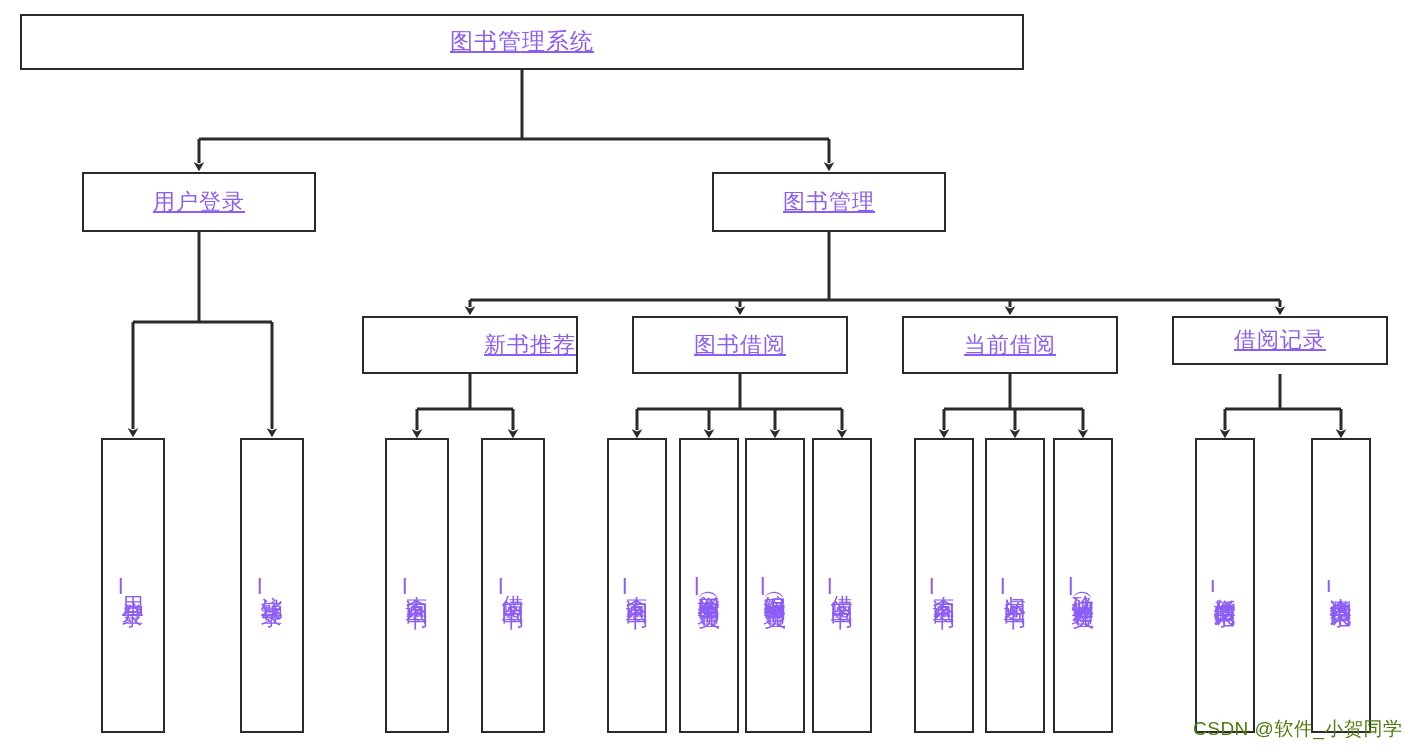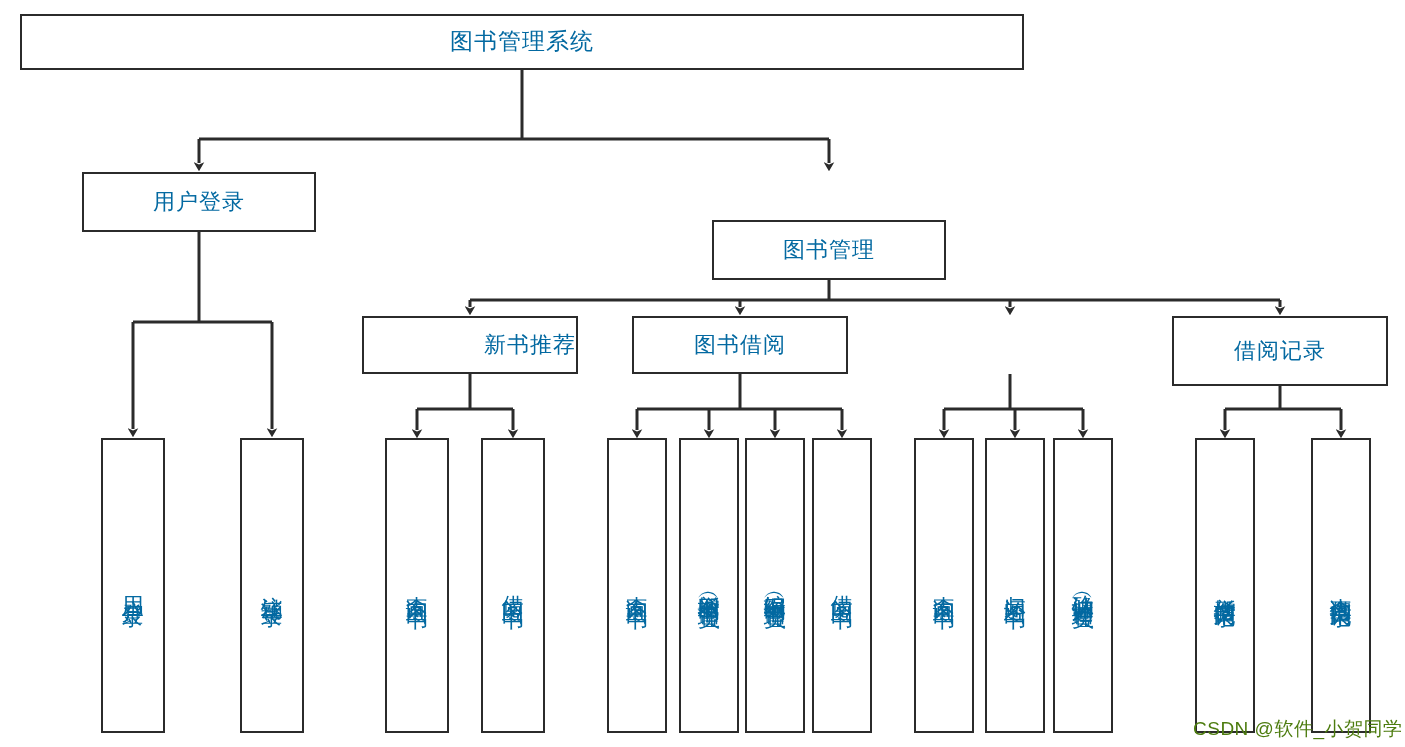--- a/index.html
+++ b/index.html
@@ -27,21 +27,22 @@
     pointer-events: none;
   }
   .node {
     position: absolute;
     box-sizing: border-box;
     background: #ffffff;
     border: 2.5px solid #2b2b2b;
     display: flex;
     align-items: center;
     justify-content: center;
-    color: #0369a1;
+    color: #8b5cf6;
+    text-decoration: underline;
   }
   .node.horiz {
     font-size: 22px;
     letter-spacing: 1px;
     line-height: 1.2;
     text-align: center;
   }
   .node.root {
     font-size: 23px;
   }
@@ -128,31 +129,34 @@
     </g>
   </svg>
 
   <div class="node horiz root" style="left:20px; top:14px; width:1004px; height:56px;">
     <span class="node-label">图书管理系统</span>
   </div>
 
   <div class="node horiz" style="left:82px; top:172px; width:234px; height:60px;">
     <span class="node-label">用户登录</span>
   </div>
-  <div class="node horiz" style="left:712px; top:172px; width:234px; height:60px;margin-top:48px;">
+  <div class="node horiz" style="left:712px; top:172px; width:234px; height:60px;">
     <span class="node-label">图书管理</span>
   </div>
 
   <div class="node horiz" style="left:362px; top:316px; width:216px; height:58px;justify-content:flex-end;">
     <span class="node-label">新书推荐</span>
   </div>
   <div class="node horiz" style="left:632px; top:316px; width:216px; height:58px;">
     <span class="node-label">图书借阅</span>
   </div>
-  <div class="node horiz" style="left:1172px; top:316px; width:216px; height:70px;">
+  <div class="node horiz" style="left:902px; top:316px; width:216px; height:58px;">
+    <span class="node-label">当前借阅</span>
+  </div>
+  <div class="node horiz" style="left:1172px; top:316px; width:216px; height:49px;">
     <span class="node-label">借阅记录</span>
   </div>
 
   <div class="node vert" style="left:101px; top:438px; width:64px; height:295px;">
     <span class="node-label">用户登录</span>
   </div>
   <div class="node vert" style="left:240px; top:438px; width:64px; height:295px;">
     <span class="node-label">注销登录</span>
   </div>
 

